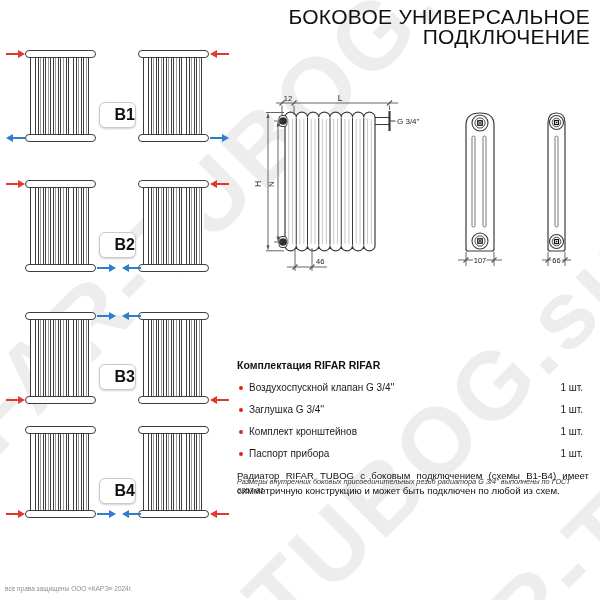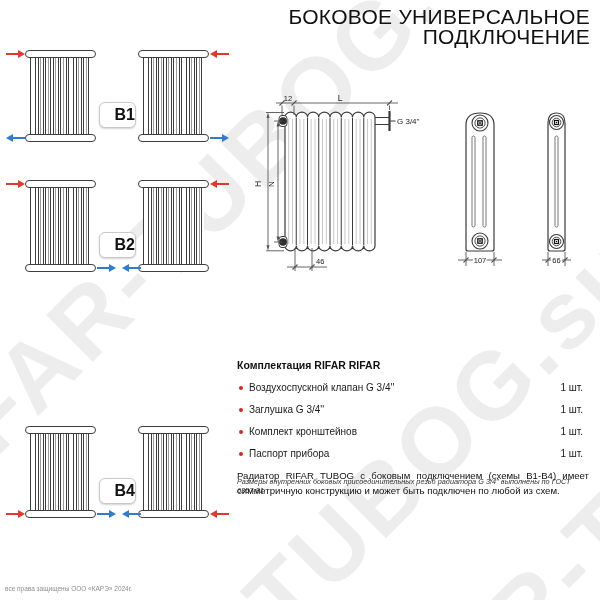--- a/index.html
+++ b/index.html
@@ -123,20 +123,49 @@
         </div>
         <div class="arrow" style="left: 96px; top: 89px; color: rgb(47, 124, 208);">
           <i class="shaft"></i>
           <i class="head"></i>
         </div>
         <div class="arrow dir-left" style="left: 209px; top: 5px; color: rgb(224, 57, 46);">
           <i class="shaft"></i>
           <i class="head"></i>
         </div>
         <div class="arrow dir-left" style="left: 121px; top: 89px; color: rgb(47, 124, 208);">
+          <i class="shaft"></i>
+          <i class="head"></i>
+        </div>
+      </div>
+      <div class="scheme-row" style="top: 306px;">
+        <div class="radiator left">
+          <div class="rad-cap top"></div>
+          <div class="rad-body"></div>
+          <div class="rad-cap bottom"></div>
+        </div>
+        <div class="radiator right">
+          <div class="rad-cap top"></div>
+          <div class="rad-body"></div>
+          <div class="rad-cap bottom"></div>
+        </div>
+        <div class="scheme-label">B3</div>
+        <div class="arrow" style="left: 96px; top: 5px; color: rgb(47, 124, 208);">
+          <i class="shaft"></i>
+          <i class="head"></i>
+        </div>
+        <div class="arrow" style="left: 5px; top: 89px; color: rgb(224, 57, 46);">
+          <i class="shaft"></i>
+          <i class="head"></i>
+        </div>
+        <div class="arrow dir-left" style="left: 121px; top: 5px; color: rgb(47, 124, 208);">
+          <i class="shaft"></i>
+          <i class="head"></i>
+        </div>
+        <div class="arrow dir-left" style="left: 209px; top: 89px; color: rgb(224, 57, 46);">
           <i class="shaft"></i>
           <i class="head"></i>
         </div>
       </div>
       <div class="scheme-row" style="top: 420px;">
         <div class="radiator left">
           <div class="rad-cap top"></div>
           <div class="rad-body"></div>
           <div class="rad-cap bottom"></div>
         </div>

